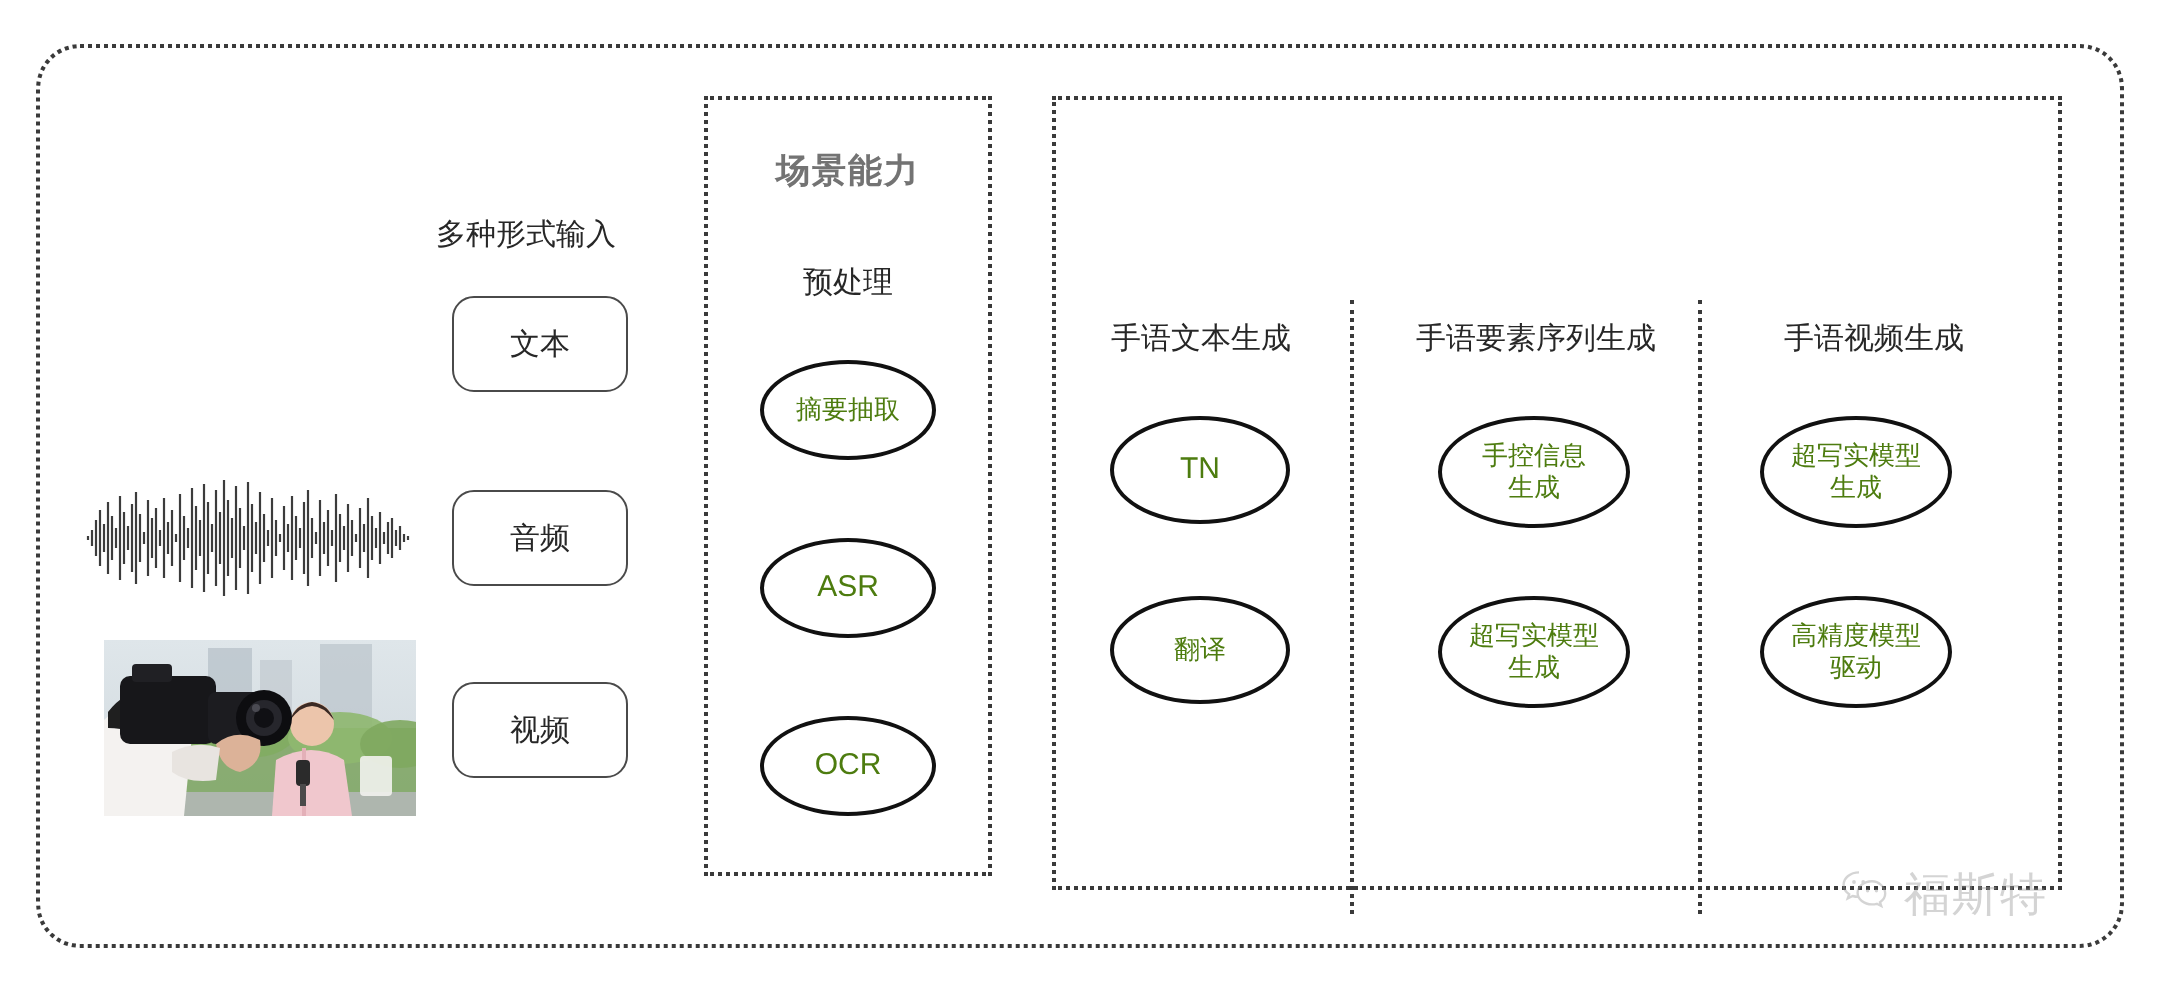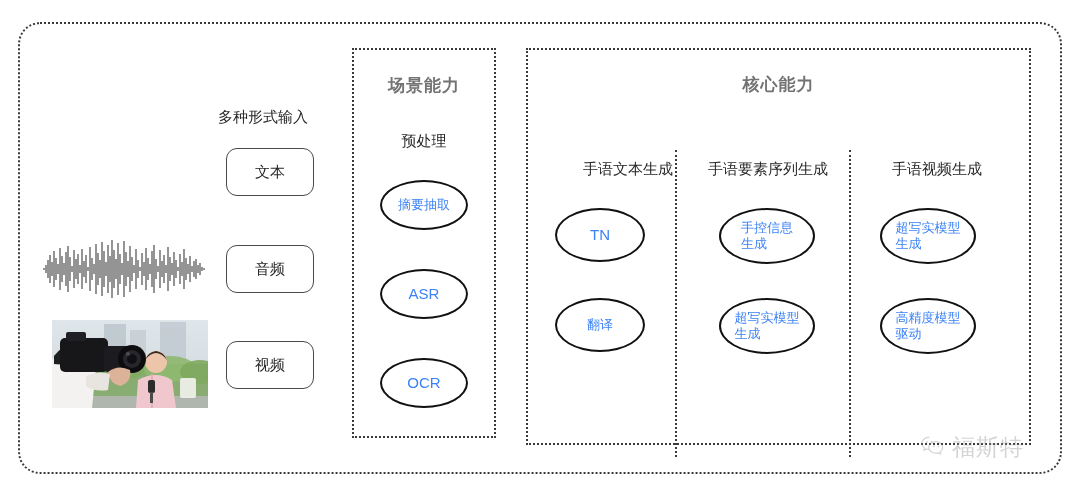--- a/index.html
+++ b/index.html
@@ -74,24 +74,24 @@
 
   
   .ellipse {
     position: absolute;
     border: 2.4px solid #111111;
     border-radius: 50%;
     box-sizing: border-box;
     display: flex;
     align-items: center;
     justify-content: center;
-    text-align: left;
+    text-align: center;
     font-size: 13px;
     line-height: 16px;
-    color: #3b82f6;
+    color: #4d7c0f;
     background: #ffffff;
     white-space: pre-line;
   }
   .ellipse.latin { font-size: 15px; }
 
   
   .input-label {
     position: absolute;
     font-size: 15px;
     color: #272727;
@@ -320,26 +320,25 @@
     <div class="panel-title">场景能力</div>
   </div>
 
   <div class="sub-header" style="left:352px; top:132px; width:144px;">预处理</div>
 
   <div class="ellipse" style="left:380px; top:180px; width:88px; height:50px;">摘要抽取</div>
   <div class="ellipse latin" style="left:380px; top:358px; width:88px; height:50px;">OCR</div>
   <div class="ellipse latin" style="left:380px; top:269px; width:88px; height:50px;">ASR</div>
 
   <div class="panel panel-core">
-    <div class="panel-title">核心能力</div>
     <div class="col-divider" style="left:147px;"></div>
     <div class="col-divider" style="left:321px;"></div>
   </div>
 
-  <div class="sub-header" style="left:528px; top:160px; width:145px;text-align:right;">手语文本生成</div>
+  <div class="sub-header" style="left:528px; top:160px; width:145px;">手语文本生成</div>
   <div class="ellipse latin" style="left:555px; top:208px; width:90px; height:54px;">TN</div>
   <div class="ellipse" style="left:555px; top:298px; width:90px; height:54px;">翻译</div>
 
   <div class="sub-header" style="left:688px; top:160px; width:160px;">手语要素序列生成</div>
   <div class="ellipse" style="left:719px; top:208px; width:96px; height:56px;">手控信息
 生成</div>
   <div class="ellipse" style="left:719px; top:298px; width:96px; height:56px;">超写实模型
 生成</div>
 
   <div class="sub-header" style="left:862px; top:160px; width:150px;">手语视频生成</div>

